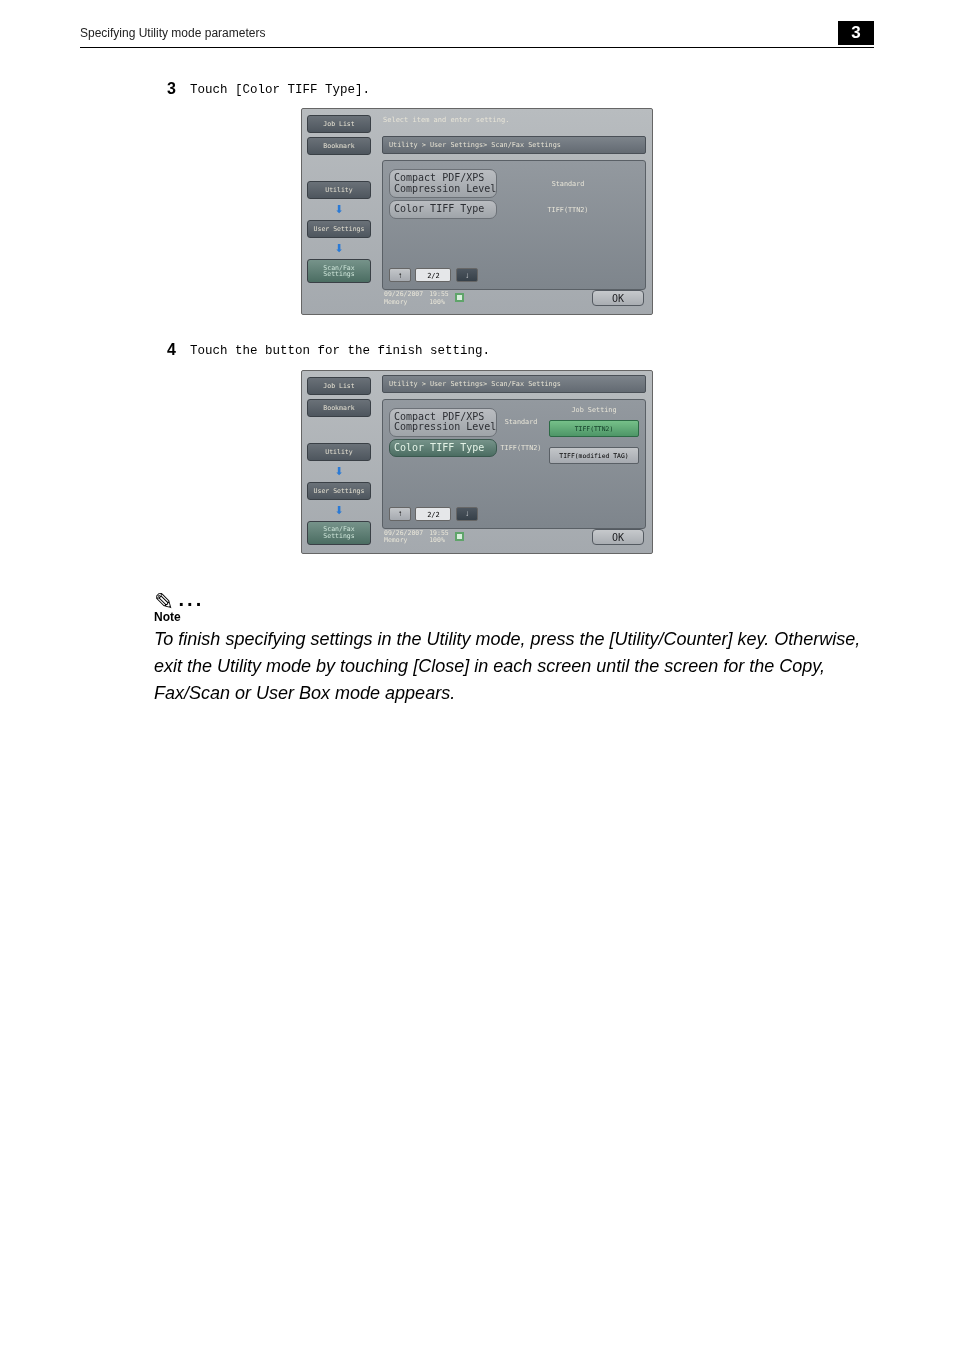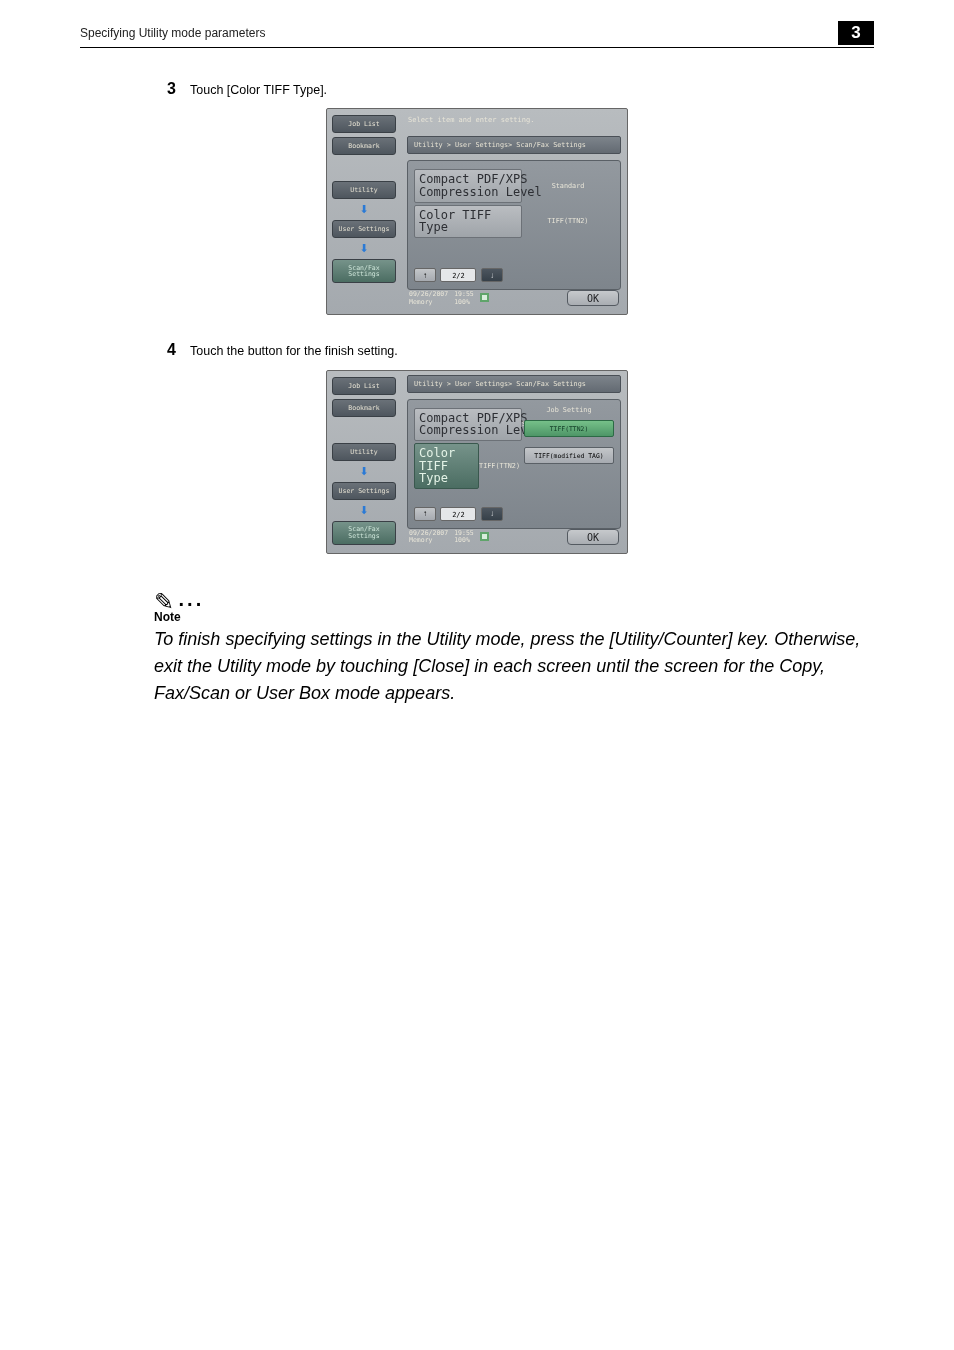--- a/index.html
+++ b/index.html
@@ -52,28 +52,29 @@
       font-weight: bold;
       width: 36px;
       text-align: right;
       padding-right: 14px;
       line-height: 1.4;
     }
     .step-text {
       font-size: 12.5px;
       line-height: 1.6;
       padding-top: 2px;
+      font-family: Liberation Mono, monospace;
     }
     .screenshot-wrap {
       display: flex;
       justify-content: center;
       margin: 8px 0 18px 0;
     }
     .screen {
-      width: 302px;
+      width: 352px;
       background: linear-gradient(#b8bcbf, #a4a9ae);
       border: 1px solid #666;
       border-radius: 2px;
       position: relative;
     }
     .screen-left {
       position: absolute;
       left: 0; top: 0; bottom: 0;
       width: 74px;
       display: flex;
@@ -136,23 +137,23 @@
     }
     .content-row {
       display: flex;
       align-items: center;
       margin: 2px 0;
     }
     .row-label {
       width: 108px;
       background: linear-gradient(#babdc1, #9fa4a9);
       border: 1px solid #6c7177;
-      border-radius: 2px;
+      border-radius: 7px;
       color: #2d2f34;
-      font-size: 12px;
+      font-size: 10px;
       font-family: monospace;
       padding: 3px 4px;
       line-height: 1.05;
     }
     .row-label.selected-lab {
       background: linear-gradient(#76938a, #4b6d62);
       color: #e4f3e7;
       border-color: #3a584e;
     }
     .row-value {

